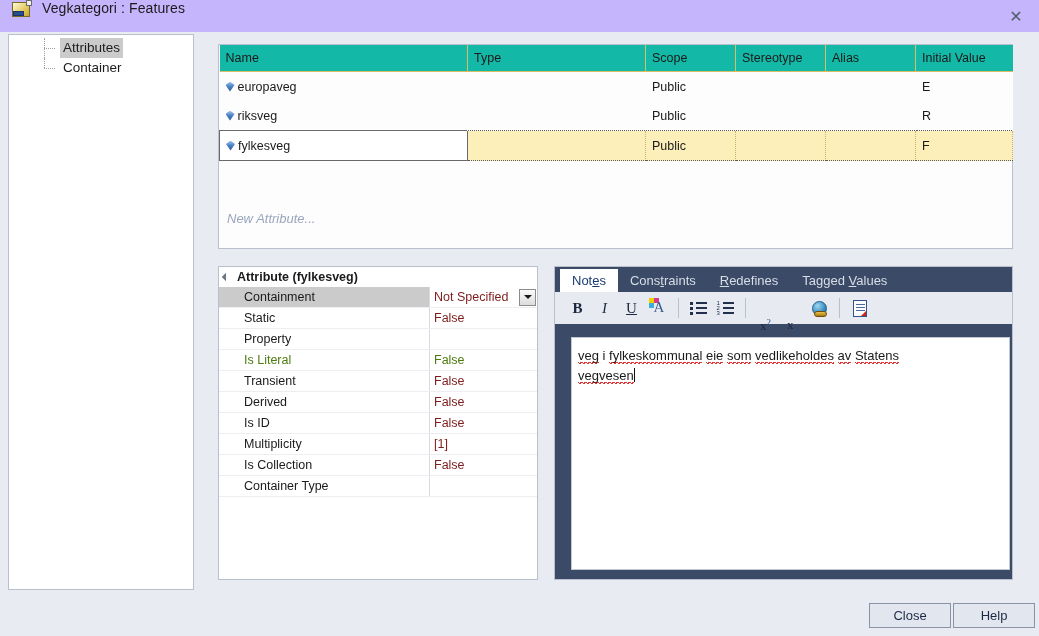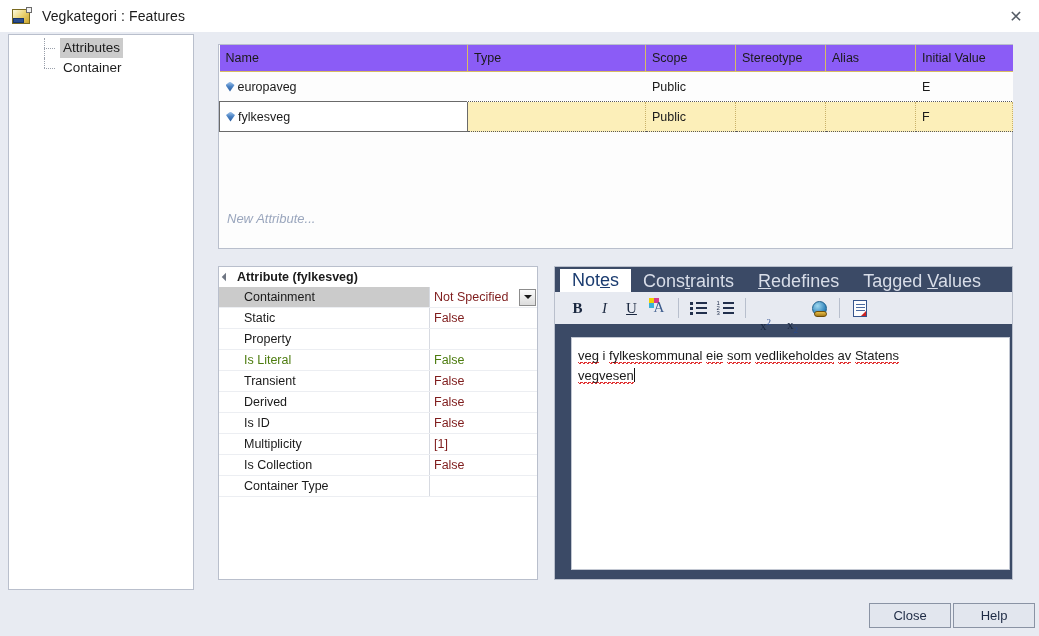--- a/index.html
+++ b/index.html
@@ -17,23 +17,23 @@
     overflow: hidden;
     position: relative;
   }
 
   
   .titlebar {
     position: absolute;
     left: 0; top: 0;
     width: 1039px;
     height: 32px;
-    background: #ffffff;
-    display: flex;
-    align-items: center;
+    background: #c4b5fd;
+    display: flex;
+    align-items: flex-start;
   }
   .title-icon {
     width: 20px; height: 18px;
     margin-left: 12px;
     position: relative;
     flex: none;
   }
   .title-icon .ic-body {
     position: absolute;
     left: 0; top: 2px;
@@ -127,21 +127,21 @@
     border: 1px solid #b9bfcc;
     box-sizing: border-box;
   }
   table.attr-table {
     border-collapse: collapse;
     width: 100%;
     table-layout: fixed;
     font-size: 12.5px;
   }
   table.attr-table th {
-    background: #8b5cf6;
+    background: #14b8a6;
     border-right: 1px solid #d8bd63;
     border-bottom: 1px solid #d8bd63;
     text-align: left;
     font-weight: normal;
     color: #1a1a1a;
     height: 26px;
     padding: 0 6px;
     font-size: 12.5px;
     vertical-align: middle;
   }
@@ -301,21 +301,21 @@
     height: 25px;
     background: #3b4a66;
     display: flex;
     align-items: flex-end;
     padding-left: 5px;
   }
   .tab {
     height: 22px;
     line-height: 22px;
     padding: 0 12px;
-    font-size: 18px;
+    font-size: 13px;
     color: #d8dde8;
     white-space: nowrap;
   }
   .tab.active {
     background: #ffffff;
     color: #1b3c70;
     height: 23px;
     line-height: 23px;
   }
   .tab u { text-decoration: underline; }
@@ -490,20 +490,30 @@
       <tr class="attr-row">
         <td class="cell-name">
           <span class="gem"></span><span>europaveg</span>
         </td>
         <td></td>
         <td>Public</td>
         <td></td>
         <td></td>
         <td>E</td>
       </tr>
+      <tr class="attr-row">
+        <td class="cell-name">
+          <span class="gem"></span><span>riksveg</span>
+        </td>
+        <td></td>
+        <td>Public</td>
+        <td></td>
+        <td></td>
+        <td>R</td>
+      </tr>
       <tr class="attr-row selected">
         <td class="cell-name">
           <span class="gem"></span><span>fylkesveg</span>
         </td>
         <td></td>
         <td>Public</td>
         <td></td>
         <td></td>
         <td>F</td>
       </tr>

